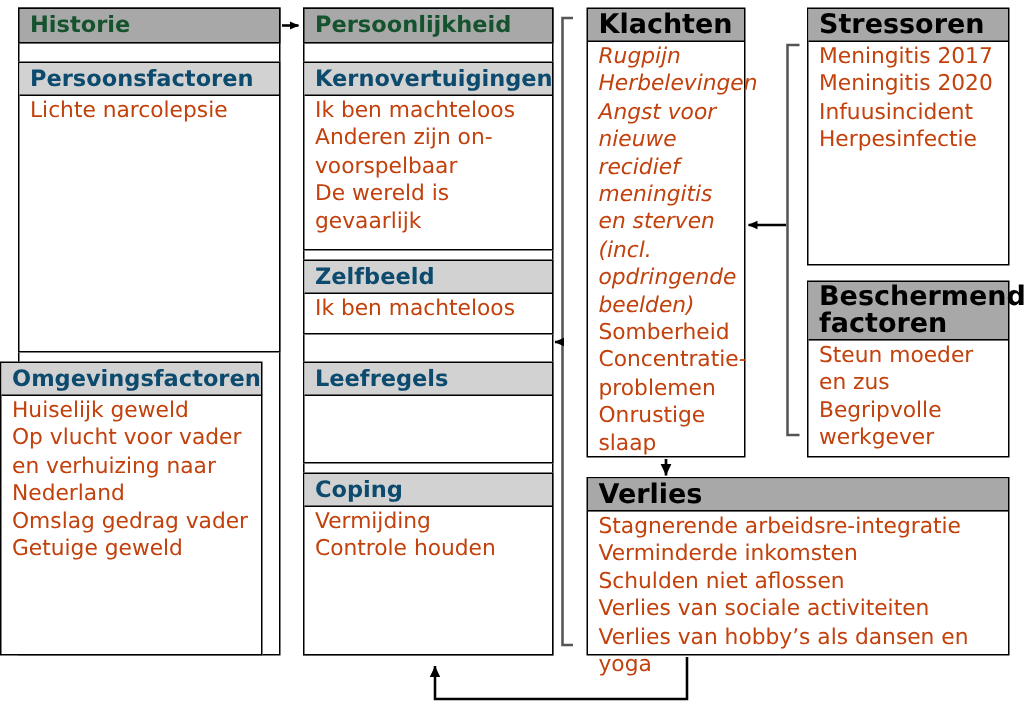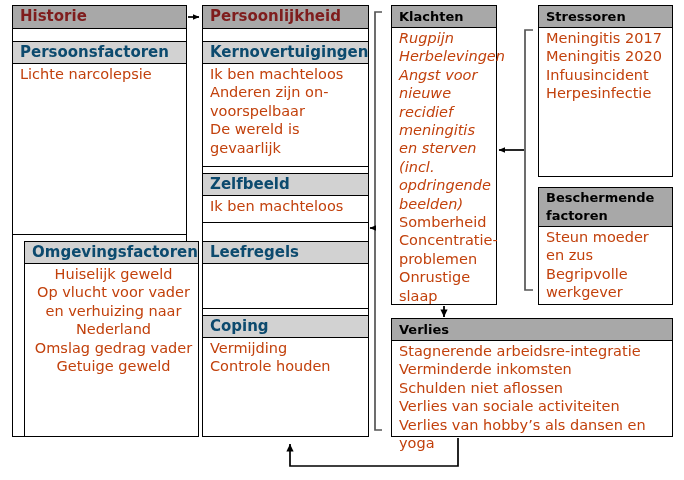--- a/index.html
+++ b/index.html
@@ -20,21 +20,21 @@
   .box{
     position:absolute;
     border:1.6px solid #000;
     background:#fff;
     box-sizing:border-box;
   }
   .hdr{
     background:#a8a8a8;
     border-bottom:1.6px solid #000;
     font-weight:bold;
-    font-size:13px;
+    font-size:18px;
     line-height:19px;
     padding:1px 0 1px 7px;
     color:#000;
     box-sizing:border-box;
   }
   .hdr.two{line-height:18px;padding-top:1px;padding-bottom:1px;}
   .hdr-light{
     background:#d2d2d2;
     border-bottom:1.6px solid #000;
     font-weight:bold;
@@ -56,41 +56,41 @@
   
   .banner{
     position:absolute;
     background:#a8a8a8;
     border:1.6px solid #000;
     box-sizing:border-box;
     font-weight:bold;
     font-size:15px;
     line-height:20px;
     padding-left:7px;
-    color:#7f1d1d;
+    color:#14532d;
   }
   svg.arrows{position:absolute;left:0;top:0;width:684px;height:480px;overflow:visible;}
 </style>
 </head>
 <body>
 
 <div id="stage">
 
   <div class="col" style="left:12px;top:5px;width:175px;height:432px;"></div>
 
   <div class="banner" style="left:12px;top:5px;width:175px;height:24px;">Historie</div>
 
   <div class="box" style="left:12px;top:41px;width:175px;height:194px;">
     <div class="hdr-light">Persoonsfactoren</div>
     <div class="body">
       <div>Lichte narcolepsie</div>
     </div>
   </div>
 
-  <div class="box" style="left:24px;top:241px;width:175px;height:196px;text-align:center;">
+  <div class="box" style="left:0;top:241px;width:175px;height:196px;">
     <div class="hdr-light">Omgevingsfactoren</div>
     <div class="body">
       <div>Huiselijk geweld</div>
       <div>Op vlucht voor vader en verhuizing naar Nederland</div>
       <div>Omslag gedrag vader</div>
       <div>Getuige geweld</div>
     </div>
   </div>
 
   <div class="col" style="left:202px;top:5px;width:167px;height:432px;"></div>

